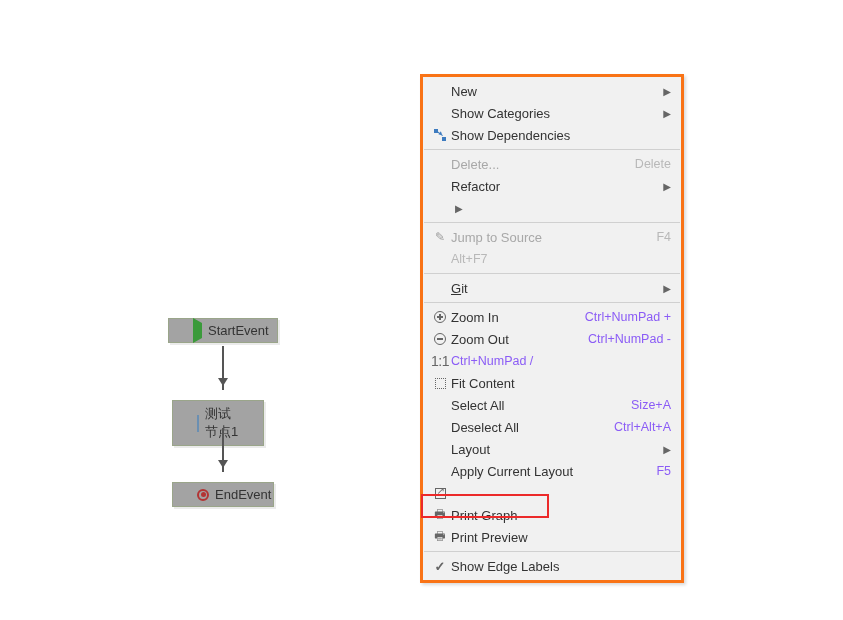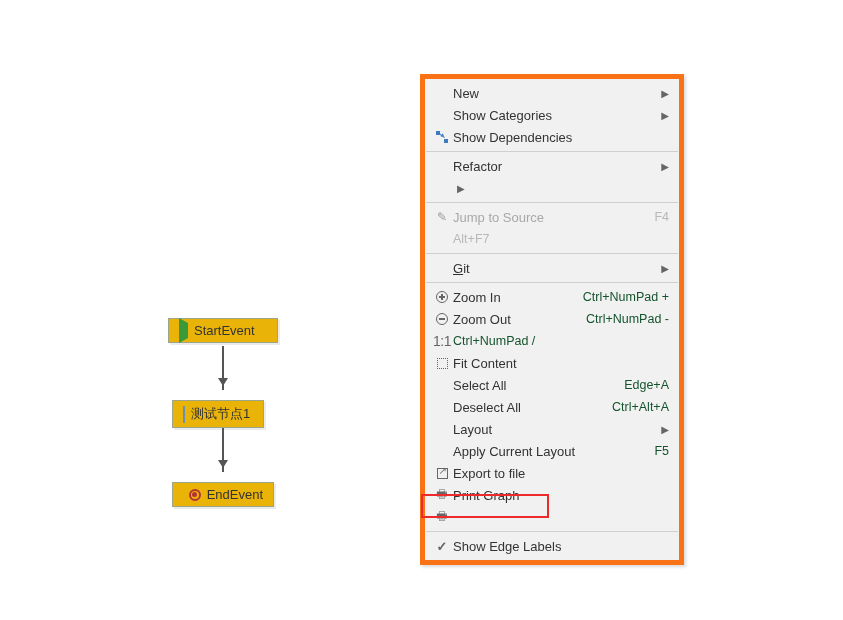--- a/index.html
+++ b/index.html
@@ -12,22 +12,22 @@
       color: #333;
       position: relative;
       overflow: hidden;
     }
     
     .node {
       position: absolute;
       display: flex;
       align-items: center;
       gap: 6px;
-      padding: 4px 10px;
-      background: #eab308;
+      padding: 4px 24px;
+      background: #a3a3a3;
       border: 1px solid #9aa58a;
       box-shadow: 2px 2px 0 rgba(0,0,0,0.08);
     }
     .node .label { color: #333; }
     
     .arrow {
       position: absolute;
       width: 2px;
       background: #555;
     }
@@ -39,42 +39,42 @@
       border: 5px solid transparent;
       border-top: 8px solid #555;
     }
     
     .menu {
       position: absolute;
       left: 420px;
       top: 74px;
       width: 264px;
       background: #f1f1f1;
-      border: 5px solid #f97316;
+      border: 3px solid #f97316;
       box-shadow: 2px 2px 3px rgba(0,0,0,0.15);
       padding: 3px 0;
     }
     .menu-item {
       display: flex;
       align-items: center;
       height: 22px;
       padding: 0 10px 0 6px;
       color: #333;
       position: relative;
     }
     .menu-item.disabled { color: #a8a8a8; }
     .menu-item .icon-slot {
       width: 22px;
       display: flex;
       align-items: center;
       justify-content: center;
       flex-shrink: 0;
     }
     .menu-item .text-slot { flex: 1; }
-    .menu-item .shortcut { color: #14532d; font-size: 12.5px; }
+    .menu-item .shortcut { color: #8b5cf6; font-size: 12.5px; }
     .menu-item.disabled .shortcut { color: #b8b8b8; }
     .menu-item .chevron {
       color: #666; font-size: 10px; margin-left: 4px;
     }
     .menu-sep {
       height: 1px;
       background: #d0d0d0;
       margin: 3px 1px;
     }
     .menu-item.mnemonic .text-slot .mn { text-decoration: underline; }
@@ -184,21 +184,21 @@
 
   <div class="arrow" style="left:222px; top:346px; height:44px;"></div>
 
   <div class="node" style="left:172px; top:400px; width:92px; justify-content:flex-start;">
     <span class="icon-slot"><span class="ico-square-small"></span></span>
     <span class="label">测试节点1</span>
   </div>
 
   <div class="arrow" style="left:222px; top:428px; height:44px;"></div>
 
-  <div class="node" style="left:172px; top:482px; width:102px; justify-content:flex-end;">
+  <div class="node" style="left:172px; top:482px; width:102px; justify-content:space-between;">
     <span class="icon-slot">
         <span class="ico-end"></span>
       </span>
     <span class="label">EndEvent</span>
   </div>
 </div>
 
 <div class="menu">
 
   <div class="menu-item">
@@ -215,20 +215,25 @@
     <span class="icon-slot">
         <span class="ico-deps">
           <span></span>
         </span>
       </span>
     <span class="text-slot">Show Dependencies</span>
   </div>
 
   <div class="menu-sep"></div>
 
+  <div class="menu-item disabled">
+    <span class="icon-slot"></span>
+    <span class="text-slot">Delete...</span>
+    <span class="shortcut">Delete</span>
+  </div>
   <div class="menu-item">
     <span class="icon-slot"></span>
     <span class="text-slot">Refactor</span>
     <span class="chevron">▶</span>
   </div>
   <div class="menu-item">
     <span class="icon-slot"></span>
     <span class="chevron">▶</span>
   </div>
 
@@ -278,53 +283,53 @@
   </div>
   <div class="menu-item">
     <span class="icon-slot">
         <span class="ico-fit"></span>
       </span>
     <span class="text-slot">Fit Content</span>
   </div>
   <div class="menu-item">
     <span class="icon-slot"></span>
     <span class="text-slot">Select All</span>
-    <span class="shortcut">Edge+A</span>
+    <span class="shortcut">Size+A</span>
   </div>
   <div class="menu-item">
     <span class="icon-slot"></span>
     <span class="text-slot">Deselect All</span>
     <span class="shortcut">Ctrl+Alt+A</span>
   </div>
   <div class="menu-item">
     <span class="icon-slot"></span>
     <span class="text-slot">Layout</span>
     <span class="chevron">▶</span>
   </div>
   <div class="menu-item">
     <span class="icon-slot"></span>
     <span class="text-slot">Apply Current Layout</span>
     <span class="shortcut">F5</span>
   </div>
   <div class="menu-item">
     <span class="icon-slot">
         <span class="ico-export"></span>
       </span>
-    <span class="text-slot">Export to file</span>
   </div>
   <div class="menu-item">
     <span class="icon-slot">
         <span class="ico-print">🖶</span>
       </span>
     <span class="text-slot">Print Graph</span>
   </div>
   <div class="menu-item">
     <span class="icon-slot">
         <span class="ico-printprev">🖶</span>
       </span>
+    <span class="text-slot">Print Preview</span>
   </div>
 
   <div class="menu-sep"></div>
 
   <div class="menu-item">
     <span class="icon-slot">
         <span class="ico-check">✓</span>
       </span>
     <span class="text-slot">Show Edge Labels</span>
   </div>

